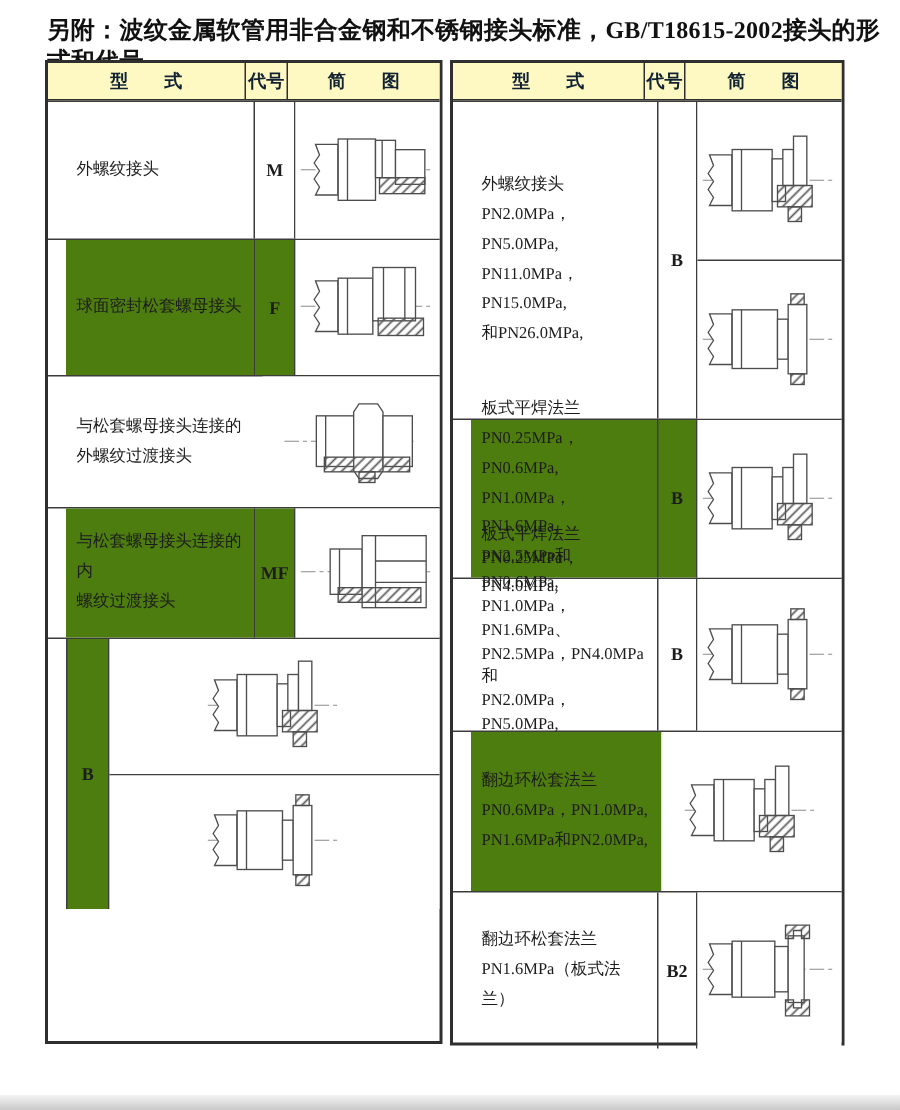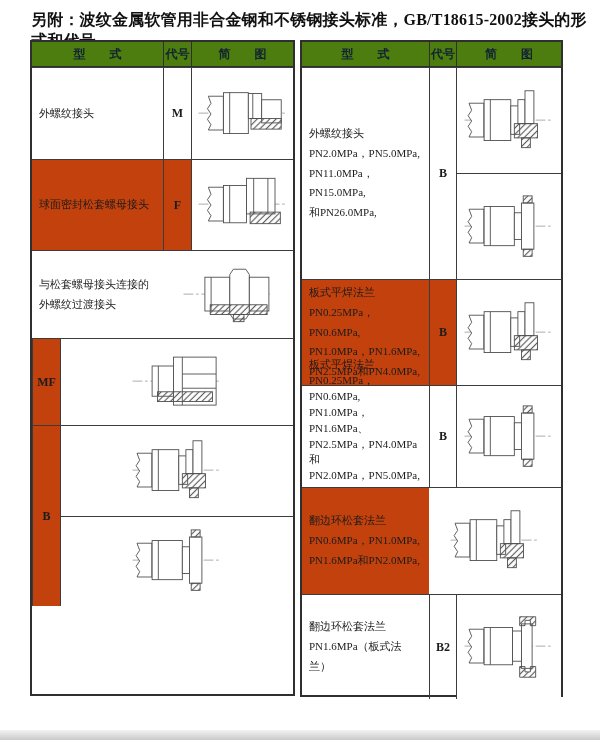--- a/index.html
+++ b/index.html
@@ -7,35 +7,35 @@
     position:relative;width:600px;height:740px;background:#ffffff;overflow:hidden;
     font-family:"Liberation Serif","DejaVu Serif",serif;color:#1c1c1c;
   }
   .title{
     position:absolute;left:31px;top:10px;width:560px;
     font-size:16px;font-weight:bold;color:#111;letter-spacing:0.2px;
   }
   .tbl{position:absolute;top:40px;border:2px solid #2f2f2f;background:#fff;box-sizing:border-box;}
   .tbl-left{left:30px;width:265px;height:656px;}
   .tbl-right{left:300px;width:263px;height:657px;}
-  .thead{display:flex;height:25px;background:#4d7c0f;border-bottom:1px solid #2f2f2f;box-sizing:border-box;}
+  .thead{display:flex;height:25px;background:#fef9c3;border-bottom:1px solid #2f2f2f;box-sizing:border-box;}
   .th{display:flex;align-items:center;justify-content:center;font-size:12px;font-weight:bold;color:#123;box-sizing:border-box;}
-  .row{display:flex;border-top:1px solid #3c3c3c;box-sizing:border-box;}
+  .row{display:flex;border-top:1px solid #3c3c3c;box-sizing:border-box;padding-left:12px;}
   .row:first-of-type{border-top:none;}
   .c-type{display:flex;align-items:center;box-sizing:border-box;
     padding:4px 7px;font-size:11px;line-height:1.8;white-space:pre-line;}
   .c-code{display:flex;align-items:center;justify-content:center;box-sizing:border-box;
     border-left:1px solid #3c3c3c;border-right:1px solid #3c3c3c;
     font-size:12px;font-weight:bold;}
   .c-diag{display:flex;align-items:center;justify-content:center;box-sizing:border-box;background:#fff;}
   .tbl-left  .c-type{width:131px;} .tbl-left  .c-code{width:29px;} .tbl-left  .c-diag{flex:1;}
   .tbl-right .c-type{width:127px;} .tbl-right .c-code{width:28px;} .tbl-right .c-diag{flex:1;}
   .tbl-left  .th-type{width:131px;} .tbl-left  .th-code{width:29px;border-left:1px solid #2f2f2f;border-right:1px solid #2f2f2f;} .tbl-left  .th-diag{flex:1;}
   .tbl-right .th-type{width:127px;} .tbl-right .th-code{width:28px;border-left:1px solid #2f2f2f;border-right:1px solid #2f2f2f;} .tbl-right .th-diag{flex:1;}
-  .hl{background:#c2410c;}
+  .hl{background:#4d7c0f;}
   .stack{flex:1;display:flex;flex-direction:column;}
   .sub{flex:1;display:flex;align-items:center;justify-content:center;box-sizing:border-box;background:#fff;}
   .sub.first{border-bottom:1px solid #3c3c3c;}
   .diag{width:96px;height:64px;flex:0 0 auto;}
   .footer-shade{position:absolute;left:0;right:0;bottom:0;height:10px;
     background:linear-gradient(#f4f4f4,#c9c9c9);}
 </style>
 </head>
 <body>
 
@@ -166,20 +166,22 @@
       <div class="c-type">与松套螺母接头连接的
 外螺纹过渡接头</div>
       <div class="c-diag">
         <svg class="diag" viewBox="0 0 104 72">
             <use href="#g-mm"></use>
           </svg>
       </div>
     </div>
 
     <div class="row" style="height:87px">
+      <div class="c-type hl">与松套螺母接头连接的内
+螺纹过渡接头</div>
       <div class="c-code hl">MF</div>
       <div class="c-diag">
         <svg class="diag" viewBox="0 0 104 72">
             <use href="#g-mf"></use>
           </svg>
       </div>
     </div>
 
 
     <div class="row" style="height:181px">

